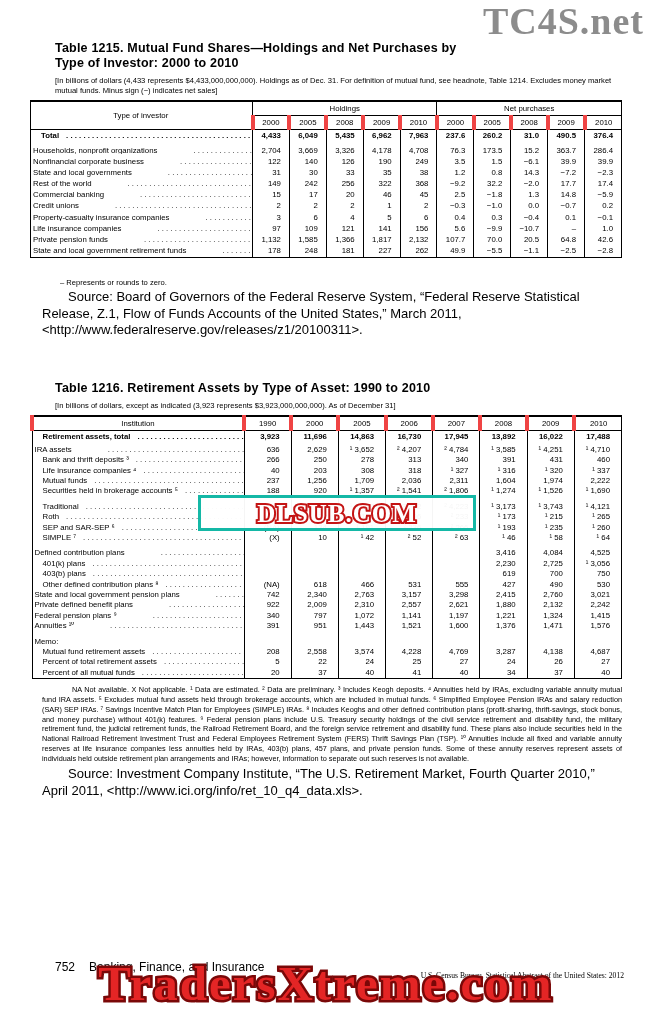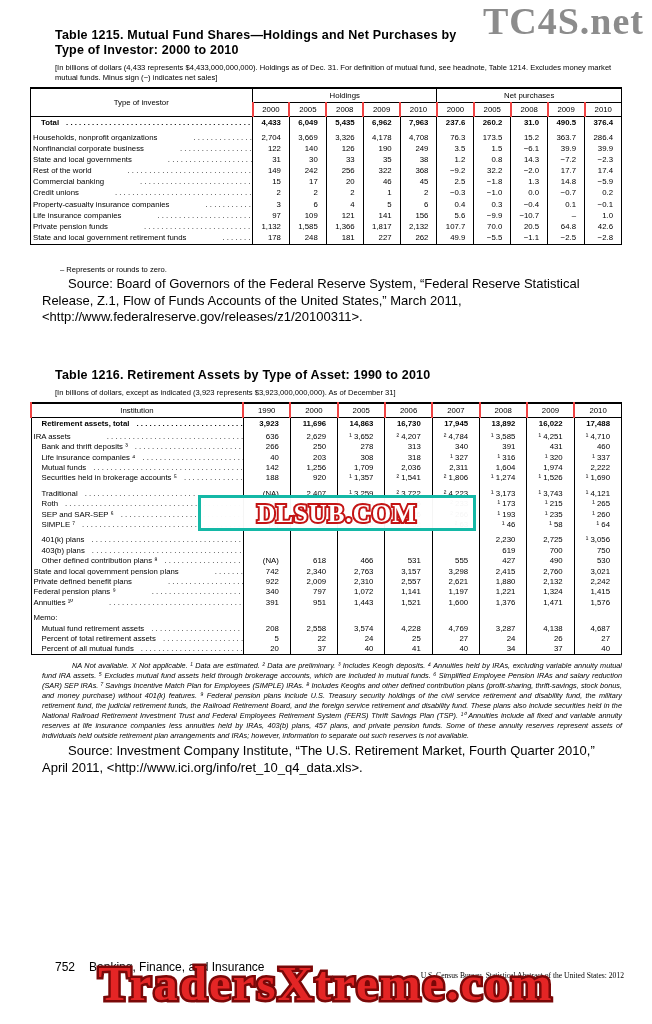--- a/index.html
+++ b/index.html
@@ -2,55 +2,55 @@
 <html><head>
 <meta charset="utf-8">
 <style>
   * { box-sizing: border-box; }
   body { margin: 0; background: #ffffff; }
   .page {
     position: relative; width: 652px; height: 1024px; overflow: hidden;
     background: #ffffff; color: #000;
     font-family: "Liberation Sans", sans-serif;
   }
-  .content { padding: 28px 30px 0; }
+  .content { padding: 41px 30px 0; }
 
   .title { margin: 0 0 5px 25px; font-size: 12.5px; font-weight: bold; line-height: 1.2; letter-spacing: 0.2px; }
   .title.t2 { margin-top: 42px; }
   .headnote { margin: 0 0 4px 25px; font-size: 7.6px; line-height: 1.3; max-width: 566px; }
 
   table { width: 100%; border-collapse: collapse; table-layout: fixed;
           border: 1px solid #000; border-top: 2.5px solid #000; border-bottom: 1px solid #000; }
   #t1215 col.cstub { width: 222px; }
   #t1216 col.cstub { width: 212px; }
   th { font-weight: normal; font-size: 7.8px; padding: 2px 1px; line-height: 1.2; text-align: center; vertical-align: middle; }
   thead th { border-bottom: 1px solid #000; border-radius: 6px; }
   thead th + th { border-left: 1px solid #000; }
-  .yrs th { border-left: 2px solid #ef4444; margin-top: 13px; }
+  .yrs th { border-left: 4px solid #ef4444; margin-top: 13px; }
 
   tbody td { font-size: 7.8px; line-height: 1; padding: 1.7px 0; vertical-align: bottom; }
   #t1216 tbody td { padding: 1.3px 0; }
   tbody td + td { border-left: 1px solid #000; }
   td.num { text-align: right; }
   #t1215 td.num { padding-right: 8px; }
   #t1216 td.num { padding-right: 11px; }
   .b { font-weight: bold; }
   tr.total td { padding-bottom: 5px; }
   #t1216 tr.total td { padding-bottom: 4px; }
   tr.spacer td { padding: 0; height: 5px; }
 
   .lbl { display: flex; white-space: nowrap; overflow: hidden; }
   .dots { flex: 1 1 auto; overflow: hidden; white-space: nowrap; color: #000; }
   .dots::after { content: " . . . . . . . . . . . . . . . . . . . . . . . . . . . . . . . . . . . . . . . . . . . . . . . . . . . . . . . . . . . . . . . . . . . . . . . . . . . ."; }
   .ind0 { padding-left: 2px; gap: 36px; }
   .ind1 { padding-left: 10px; gap: 7px; }
 
   .fnote { margin: 20px 0 0 30px; font-size: 7.6px; }
   .src { margin: 2px 0 0 12px; font-size: 13px; line-height: 1.3; text-indent: 26px; max-width: 580px; }
-  .notes { margin: 6px 0 0 12px; font-size: 7.3px; line-height: 1.36; text-indent: 30px; text-align: justify; max-width: 580px; font-style: italic; }
+  .notes { margin: 6px 0 0 12px; font-size: 7.3px; line-height: 1.36; text-indent: 30px; text-align: justify; max-width: 580px; }
 
   .footer-left { position: absolute; left: 55px; bottom: 50px; font-size: 12px; }
   .footer-left .pagenum { margin-right: 14px; }
   .credit { position: absolute; right: 28px; bottom: 44px; font-size: 7.6px; z-index: 1; font-family: Liberation Serif, serif; }
 
   
   .wm-top { position: absolute; top: 2px; right: 8px; z-index: 20;
             font-family: Liberation Serif, serif; font-weight: bold; font-size: 38px;
             color: #8c8c8c; letter-spacing: 1px; line-height: 1; margin-left: 8px; }
   .layered { position: relative; display: inline-block; font-family: "Liberation Serif", serif; font-weight: bold; line-height: 1; white-space: nowrap; }
@@ -397,21 +397,21 @@
             <td class="num">¹ 320</td>
             <td class="num">¹ 337</td>
           </tr>
           <tr>
             <td class="stub">
               <div class="lbl ind1">
                 <span>Mutual funds</span>
                 <span class="dots"></span>
               </div>
             </td>
-            <td class="num">142</td>
+            <td class="num">237</td>
             <td class="num">1,256</td>
             <td class="num">1,709</td>
             <td class="num">2,036</td>
             <td class="num">2,311</td>
             <td class="num">1,604</td>
             <td class="num">1,974</td>
             <td class="num">2,222</td>
           </tr>
           <tr>
             <td class="stub">
@@ -510,20 +510,36 @@
             <td class="num"></td>
             <td class="num"></td>
             <td class="num"></td>
             <td class="num"></td>
             <td class="num"></td>
             <td class="num"></td>
             <td class="num"></td>
           </tr>
           <tr>
             <td class="stub">
+              <div class="lbl ind0">
+                <span>Defined contribution plans</span>
+                <span class="dots"></span>
+              </div>
+            </td>
+            <td class="num"></td>
+            <td class="num"></td>
+            <td class="num"></td>
+            <td class="num"></td>
+            <td class="num"></td>
+            <td class="num">3,416</td>
+            <td class="num">4,084</td>
+            <td class="num">4,525</td>
+          </tr>
+          <tr>
+            <td class="stub">
               <div class="lbl ind1">
                 <span>401(k) plans</span>
                 <span class="dots"></span>
               </div>
             </td>
             <td class="num"></td>
             <td class="num"></td>
             <td class="num"></td>
             <td class="num"></td>
             <td class="num"></td>

